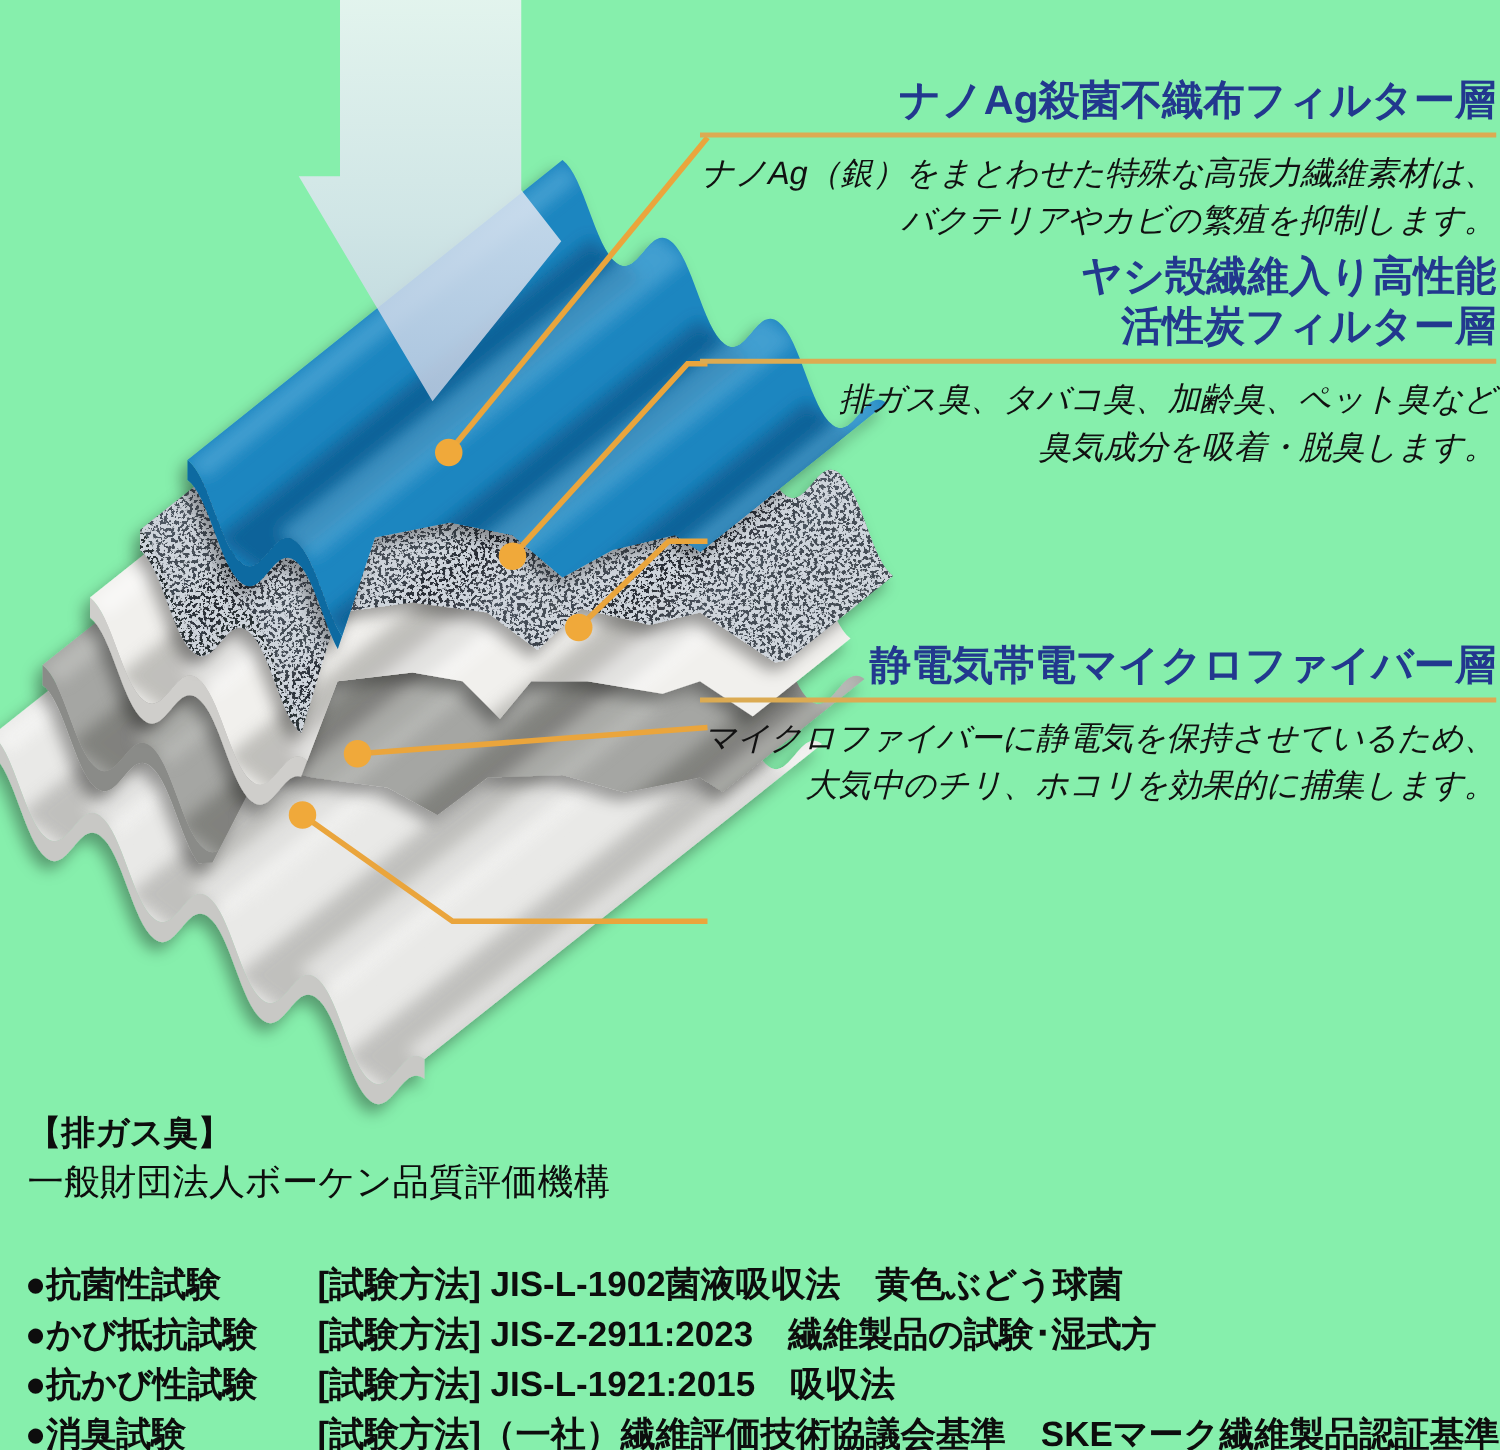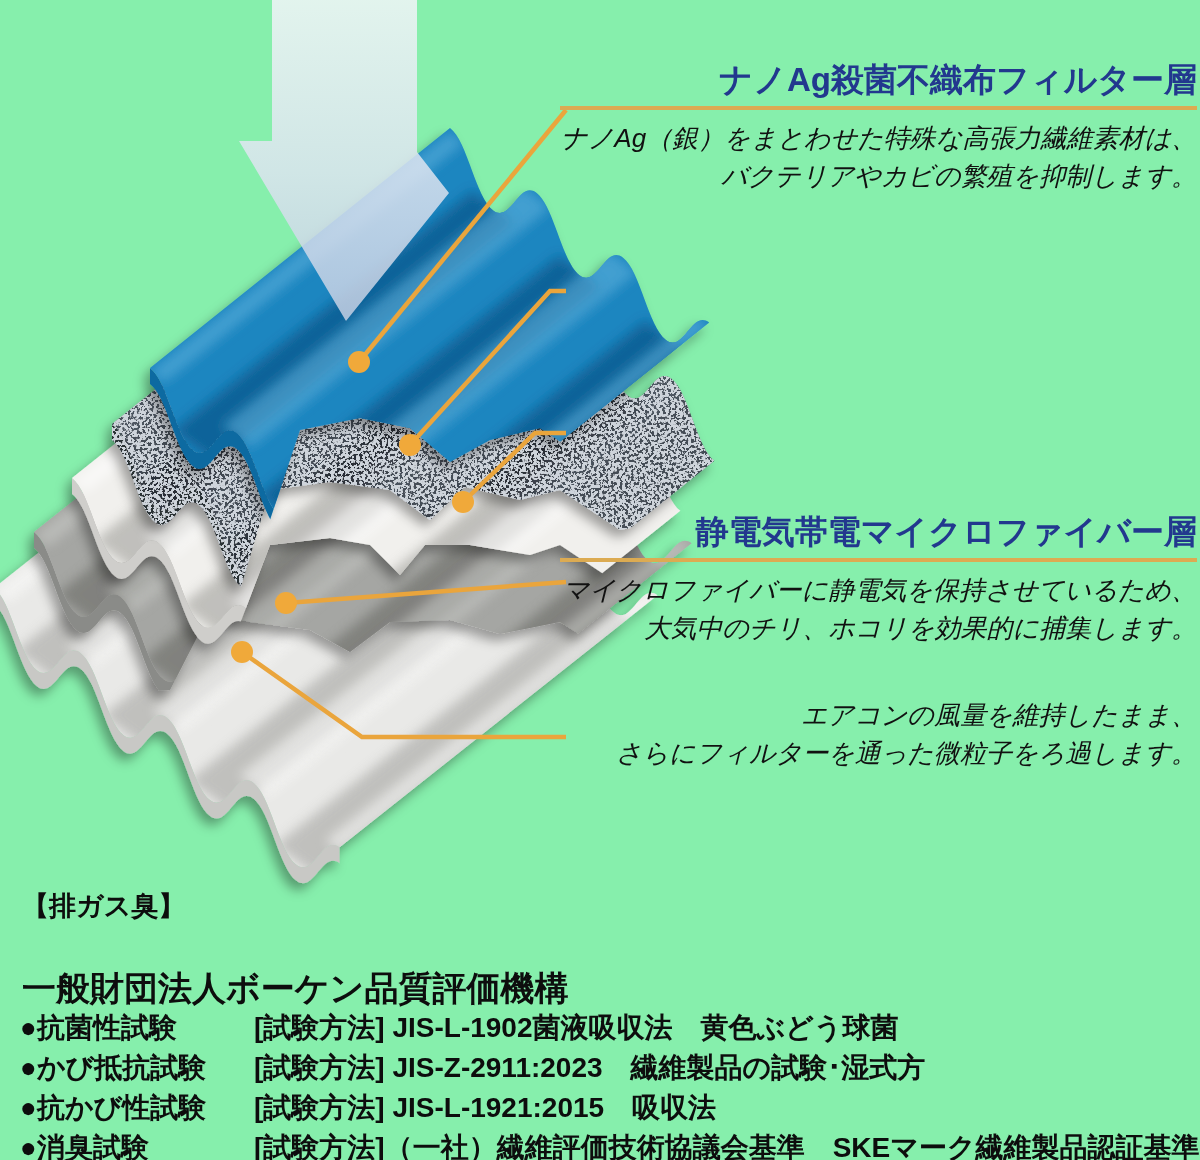--- a/index.html
+++ b/index.html
@@ -5,21 +5,21 @@
   html,body{margin:0;padding:0;background:#fff;}
   #stage{position:relative;width:1200px;height:1160px;background:#86efac;overflow:hidden;
          font-family:"Liberation Sans","DejaVu Sans",sans-serif;}
   #art{position:absolute;left:0;top:0;}
   .callout{position:absolute;left:560px;width:637px;}
   .c-title{color:var(--navy,#22388e);font-size:33px;font-weight:700;line-height:40px;
            text-align:right;padding-bottom:6px;border-bottom:4px solid var(--uline,#dcab52);}
   .c-body{padding-top:9px;color:#111;font-size:26px;font-weight:500;line-height:38px;text-align:right;font-style:italic;}
   .info{position:absolute;left:22px;color:#0d0d0d;}
   .info-heading{top:888px;font-size:27px;font-weight:700;}
-  .info-org{top:966px;font-size:34px;font-weight:700;}
+  .info-org{top:926px;font-size:29px;font-weight:400;}
   .tests{position:absolute;left:20px;top:1008px;width:1170px;}
   .t-row{display:flex;height:40px;align-items:center;gap:36px;}
   .t-name{width:198px;font-size:28px;font-weight:700;color:#0d0d0d;flex:none;}
   .t-method{font-size:28px;font-weight:700;color:#0d0d0d;white-space:nowrap;}
 </style>
 </head>
 <body>
 
 <div id="stage">
 
@@ -170,37 +170,43 @@
   <div class="callout" style="top:60px">
     <div class="c-title">
         <div>ナノAg殺菌不織布フィルター層</div>
       </div>
     <div class="c-body">
       <div>ナノAg（銀）をまとわせた特殊な高張力繊維素材は、</div>
         <div>バクテリアやカビの繁殖を抑制します。</div>
     </div>
   </div>
 
+  <div class="callout" style="top:201px">
+    <div class="c-title">
+      <div>ヤシ殻繊維入り高性能</div>
+        <div>活性炭フィルター層</div>
+    </div>
+    <div class="c-body">
+      <div>排ガス臭、タバコ臭、加齢臭、ペット臭など</div>
+        <div>臭気成分を吸着・脱臭します。</div>
+    </div>
+  </div>
 
 
   <div class="callout" style="top:512px">
     <div class="c-title">
         <div>静電気帯電マイクロファイバー層</div>
       </div>
     <div class="c-body">
       <div>マイクロファイバーに静電気を保持させているため、</div>
         <div>大気中のチリ、ホコリを効果的に捕集します。</div>
     </div>
   </div>
 
   <div class="callout" style="top:687px">
-    <div class="c-body">
-      <div>エアコンの風量を維持したまま、</div>
-        <div>さらにフィルターを通った微粒子をろ過します。</div>
-    </div>
   </div>
 
   <div class="info info-heading">【排ガス臭】</div>
   <div class="info info-org">一般財団法人ボーケン品質評価機構</div>
 
   <div class="tests">
     <div class="t-row">
       <div class="t-name">●抗菌性試験</div>
       <div class="t-method">[試験方法] JIS-L-1902菌液吸収法　黄色ぶどう球菌</div>
     </div>

